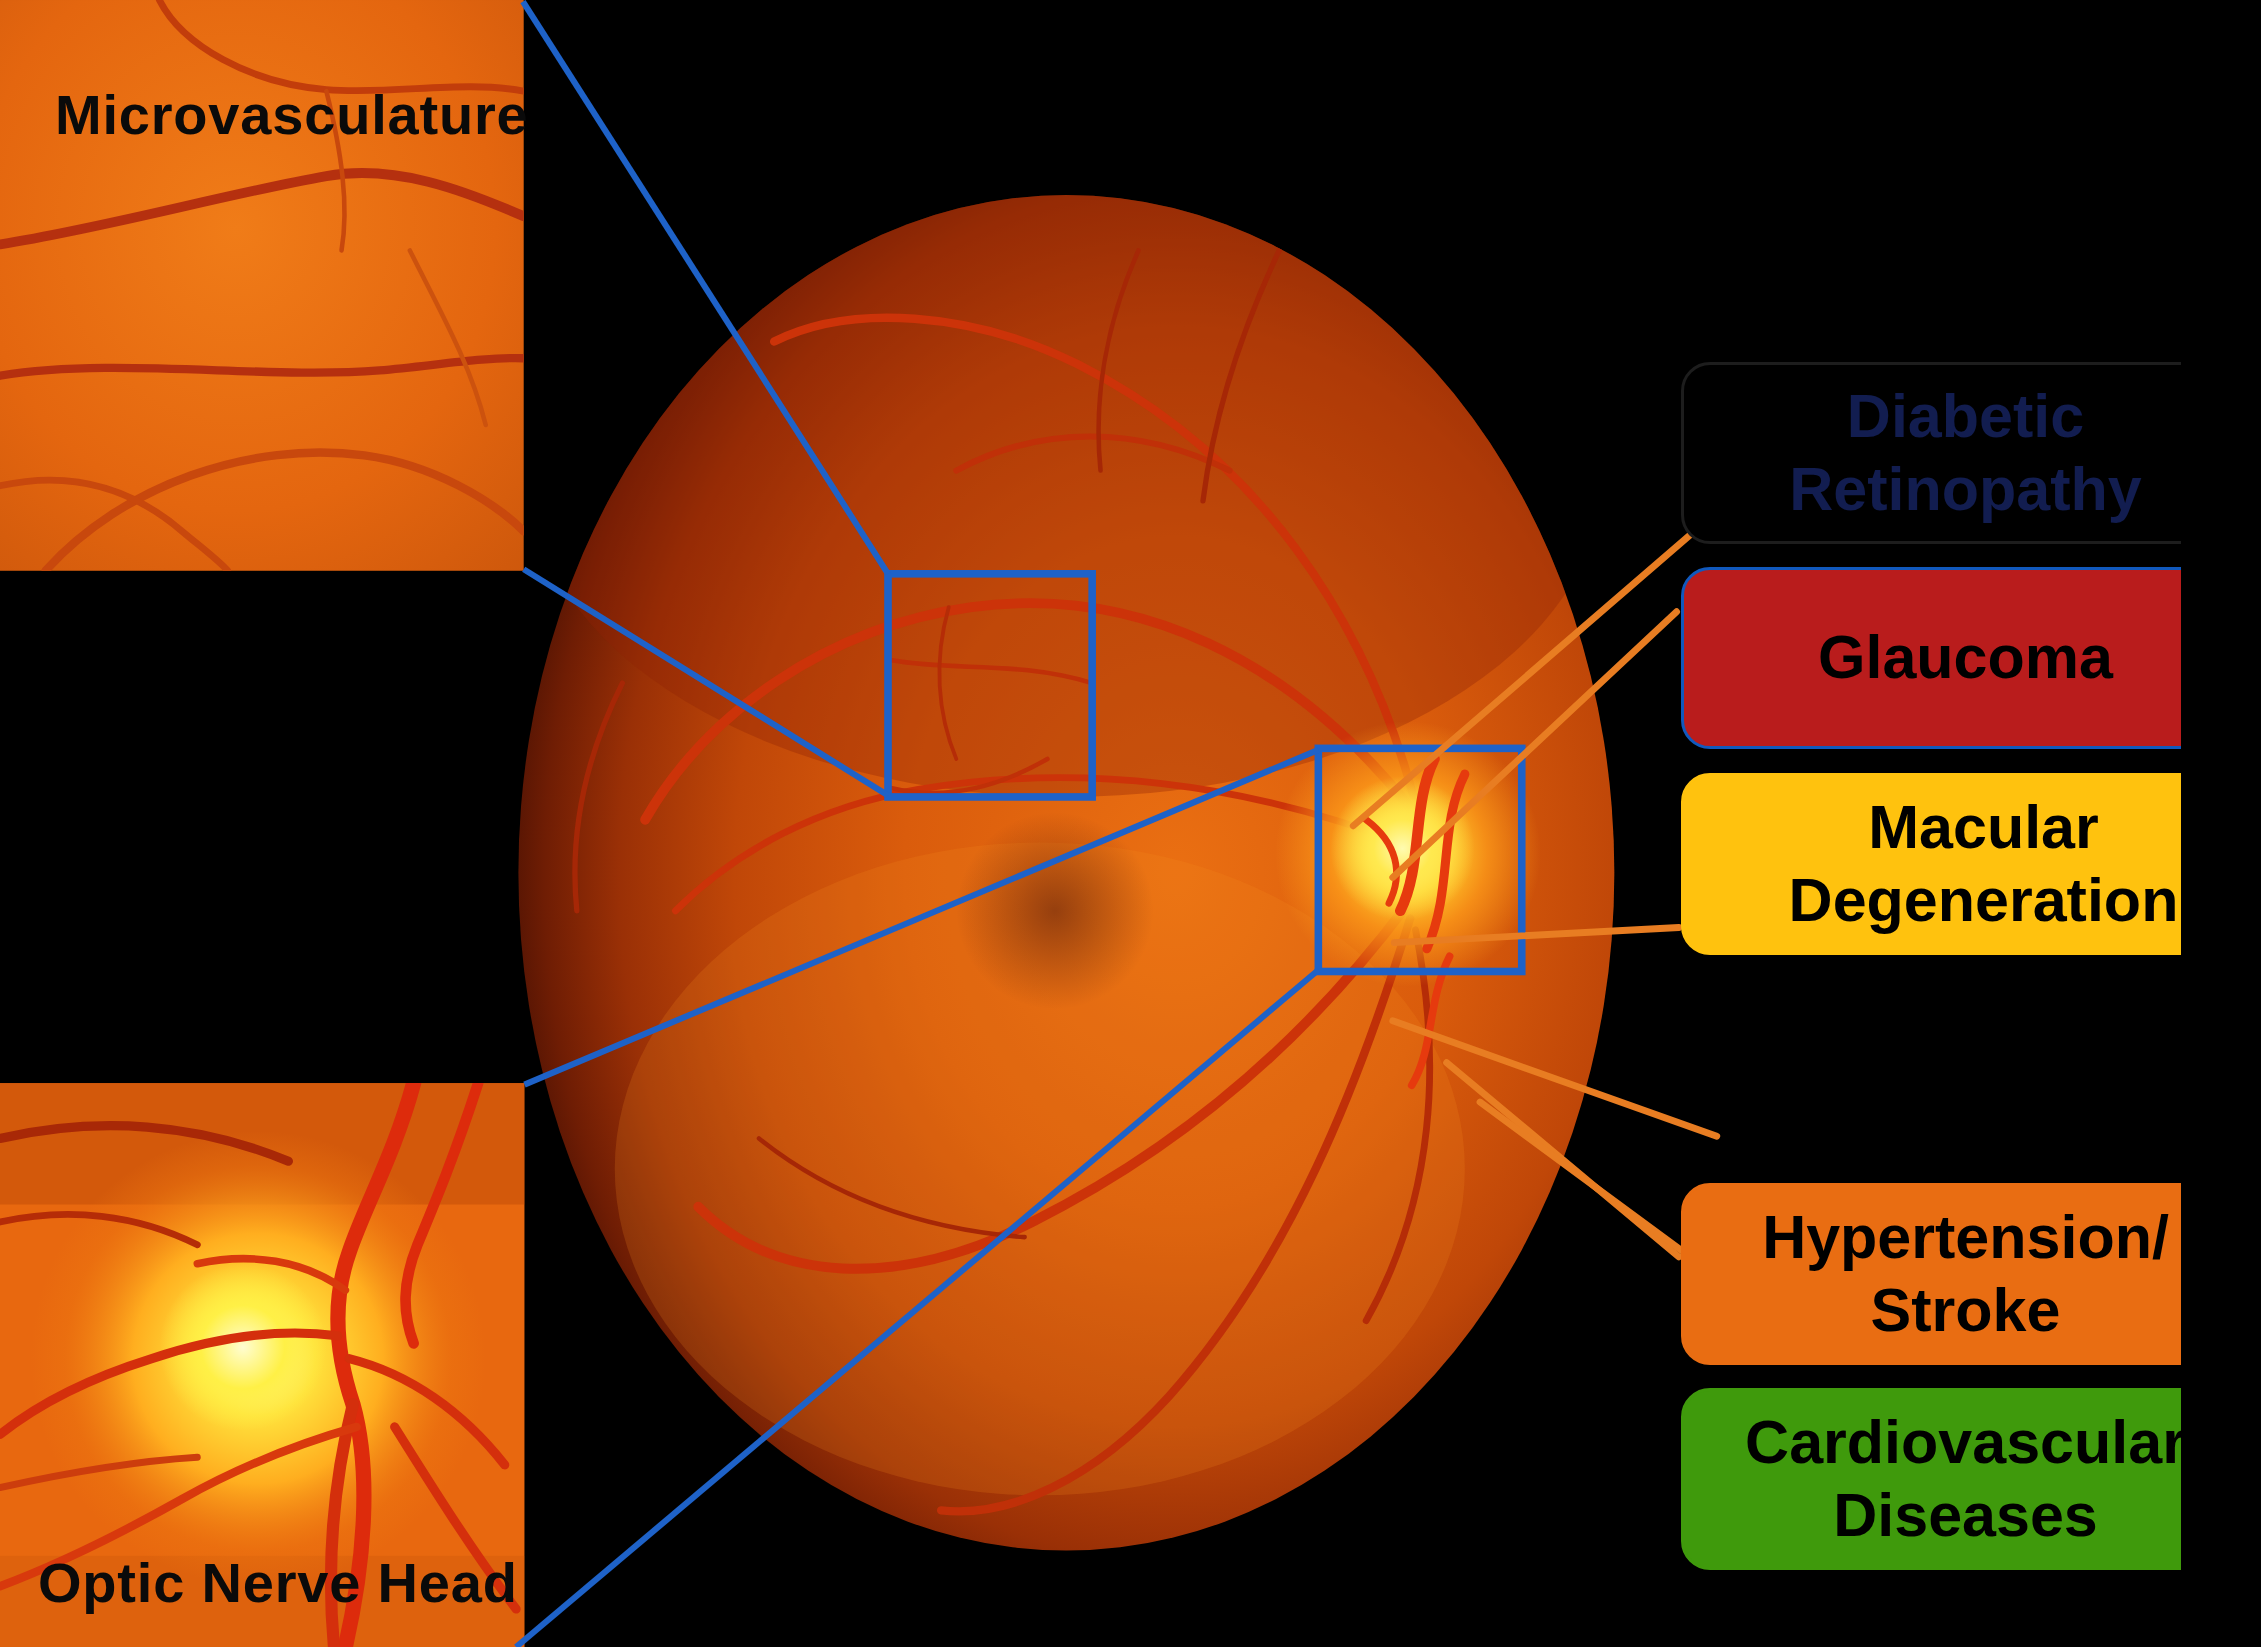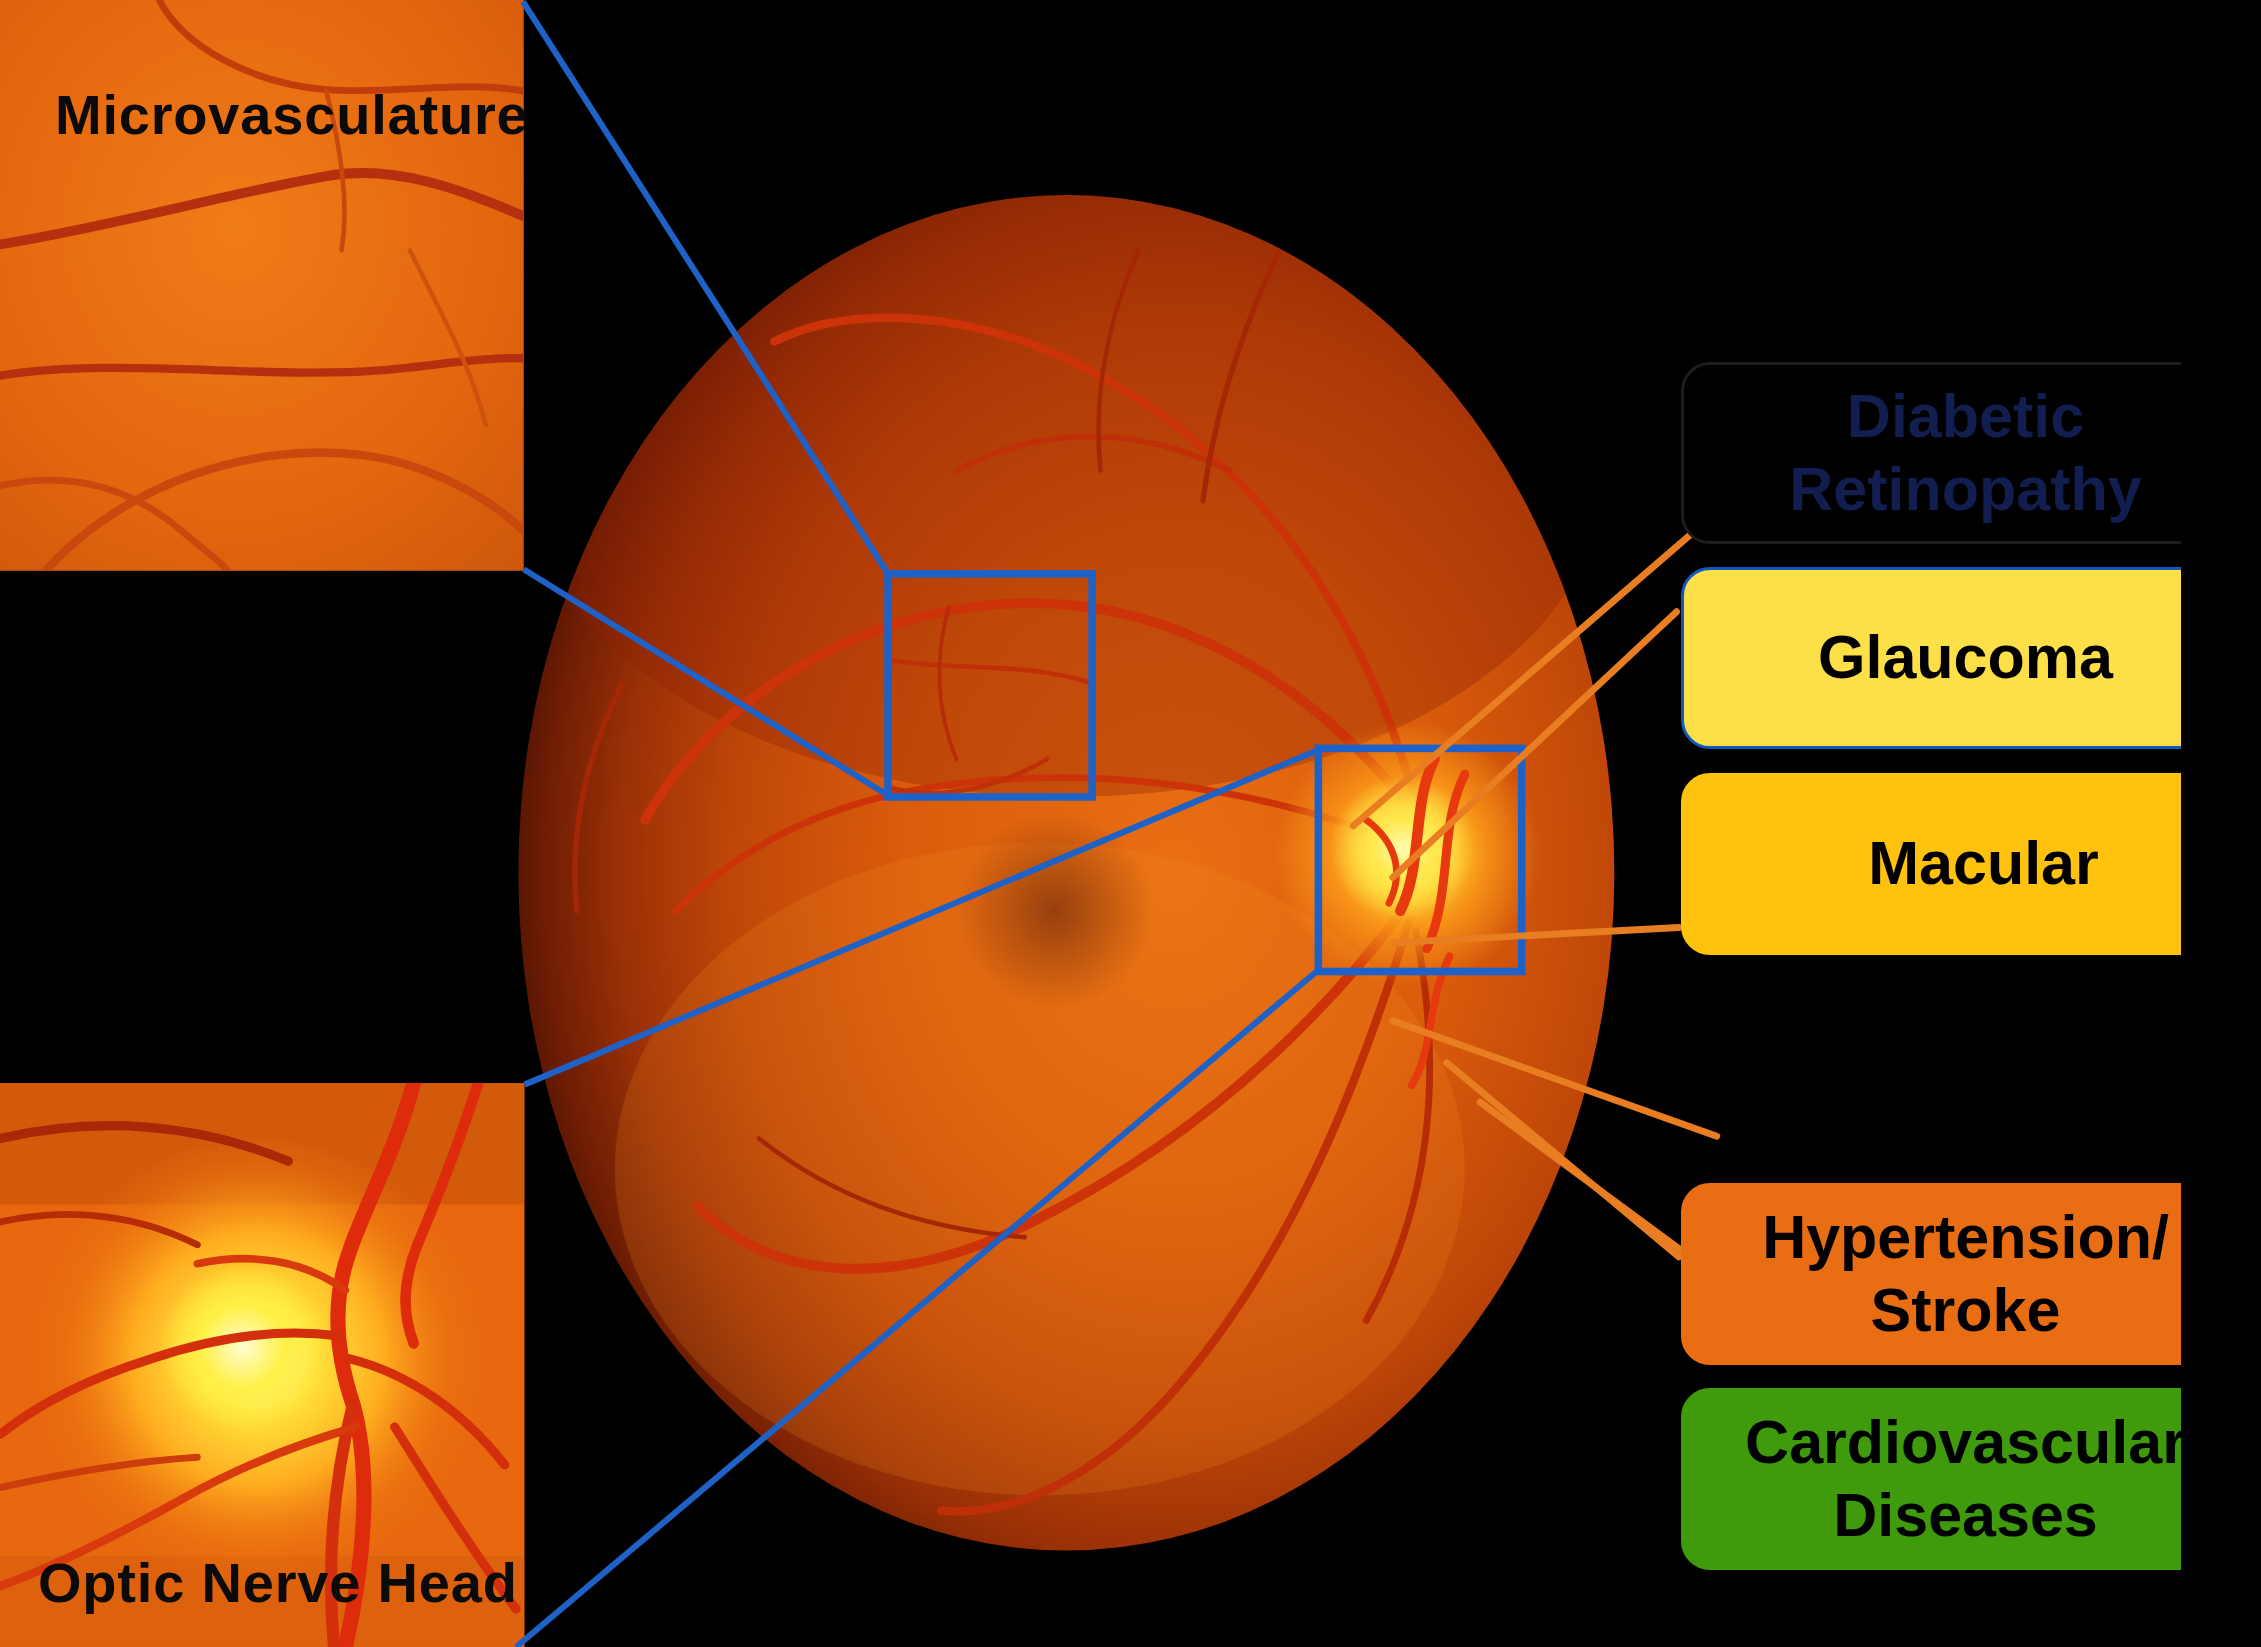--- a/index.html
+++ b/index.html
@@ -184,27 +184,28 @@
 
 <div class="inset-label" id="lbl-micro">Microvasculature</div>
 
 <div class="inset-label" id="lbl-onh">Optic Nerve Head</div>
 
 <div class="disease-box b0" style="background: rgb(0, 0, 0); color: rgb(18, 29, 80); border-color: rgb(29, 29, 29);">
   <span class="box-line">Diabetic</span>
   <span class="box-line">Retinopathy</span>
 </div>
 
-<div class="disease-box b1" style="background: #fde047; color: rgb(0, 0, 0); border-color: rgb(17, 89, 189); text-align: center;">
+<div class="disease-box b1" style="background: #b91c1c; color: rgb(0, 0, 0); border-color: rgb(17, 89, 189); text-align: center;">
   <span class="box-line">Glaucoma</span>
 
 </div>
 
 <div class="disease-box b2" style="background: rgb(255, 194, 14); color: rgb(0, 0, 0); border-color: rgb(255, 194, 14);">
   <span class="box-line">Macular</span>
+  <span class="box-line">Degeneration</span>
 </div>
 
 
 <div class="disease-box b4" style="background: rgb(233, 109, 18); color: rgb(0, 0, 0); border-color: rgb(233, 109, 18);">
   <span class="box-line">Hypertension/</span>
   <span class="box-line">Stroke</span>
 </div>
 
 <div class="disease-box b5" style="background: rgb(63, 154, 12); color: rgb(0, 0, 0); border-color: rgb(63, 154, 12);">
   <span class="box-line">Cardiovascular</span>

